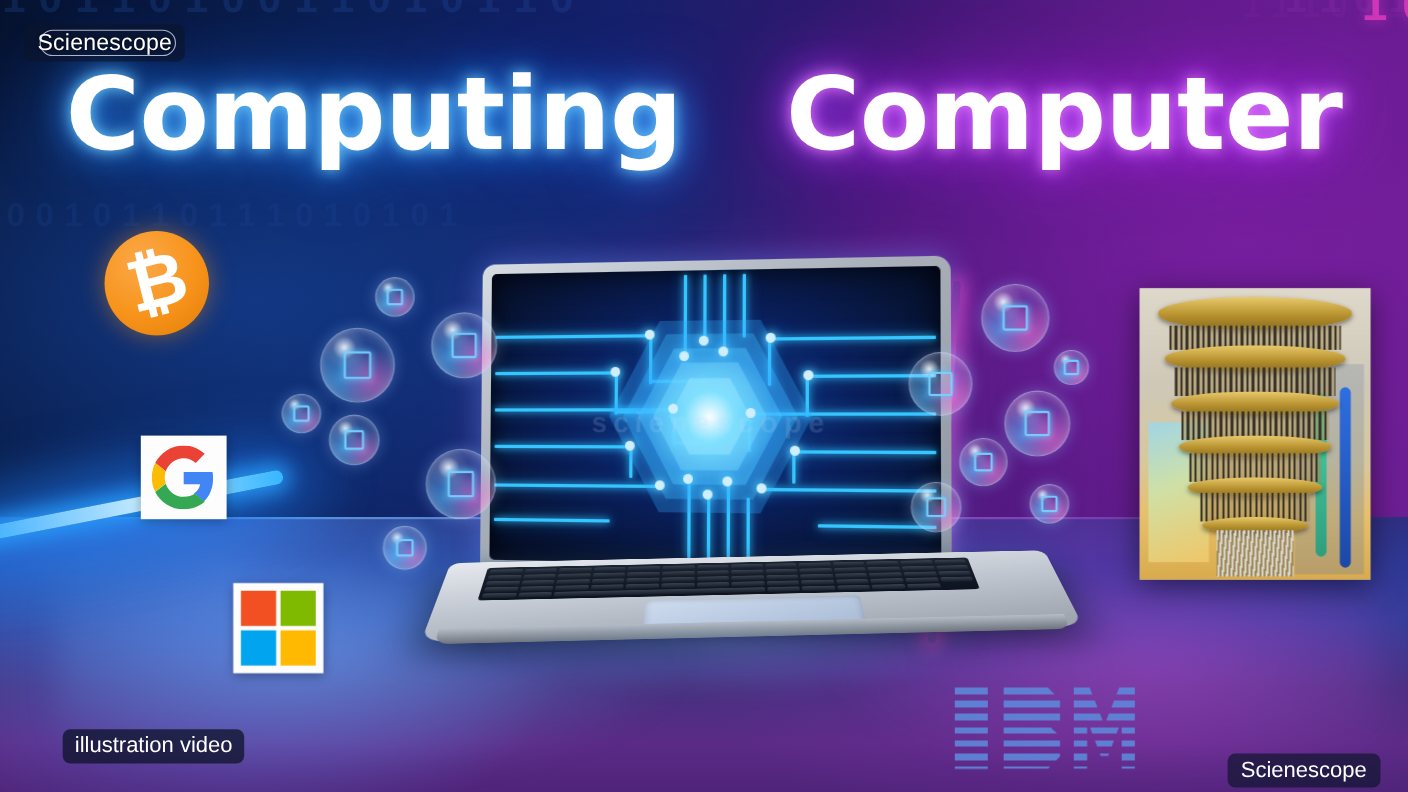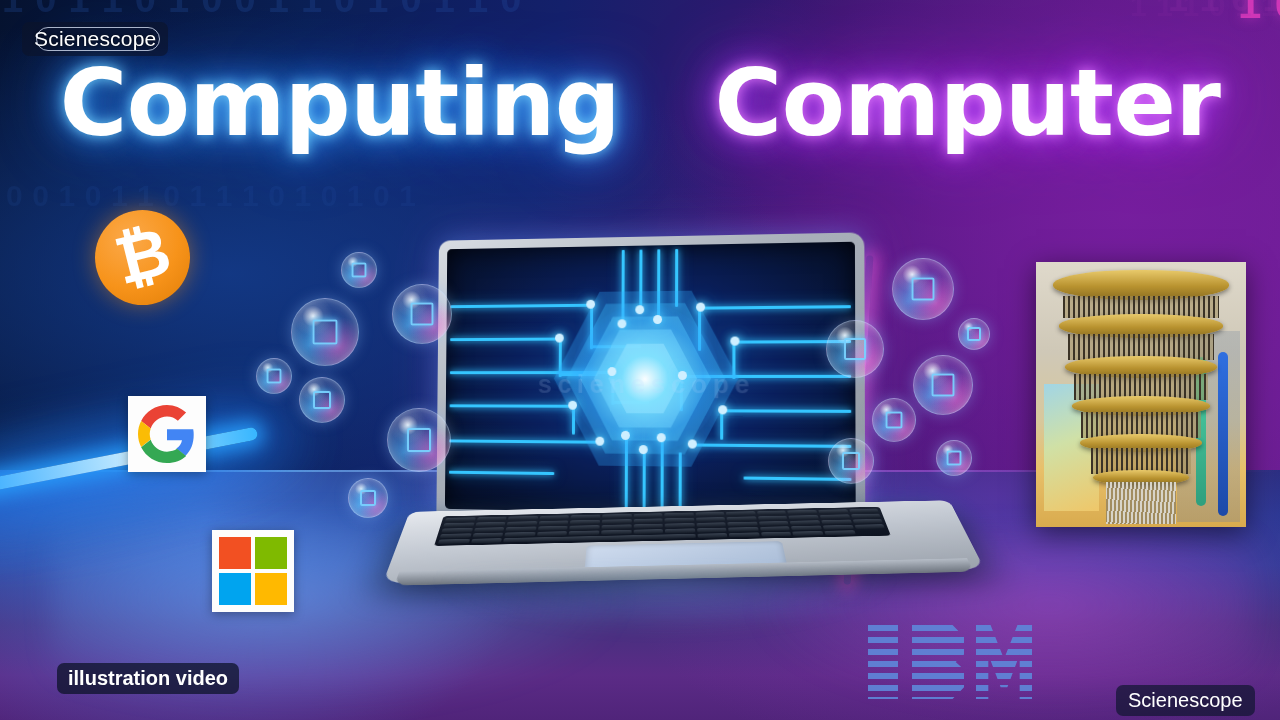--- a/index.html
+++ b/index.html
@@ -150,21 +150,21 @@
     background:linear-gradient(180deg,rgba(150,160,170,.45),rgba(120,130,150,.35));}
   .photo-hose{position:absolute;width:10px;border-radius:6px;}
 
   
   .badge{position:absolute;display:inline-block;color:#fff;
     background:rgba(12,20,42,.62);border-radius:7px;}
   #brand-top{left:22px;top:22px;padding:5px 12px;font-size:21px;font-weight:500;letter-spacing:.2px;}
   #brand-top .pill{position:absolute;left:14px;top:5px;right:8px;bottom:5px;
     border:1.6px solid rgba(225,235,255,.75);border-radius:14px;pointer-events:none;}
   #brand-top .txt{position:relative;text-shadow:0 0 3px rgba(0,0,0,.8);}
-  #caption{left:57px;top:663px;padding:4px 11px;font-size:20px;font-weight:700;
+  #caption{left:57px;top:663px;padding:4px 11px;font-size:20px;font-weight:400;
     background:rgba(10,16,36,.72);}
   #brand-bottom{left:1116px;top:685px;padding:4px 12px;font-size:20px;font-weight:400;
     background:rgba(14,20,44,.68);}
 </style>
 </head>
 <body>
 
 <div id="stage">
 
   <div class="binary-col bin-left dim" style="left:2px;font-size:38px;opacity:.55;">1 0 1 1 0 1 0 0 1 1 0 1 0 1 1 0</div>

